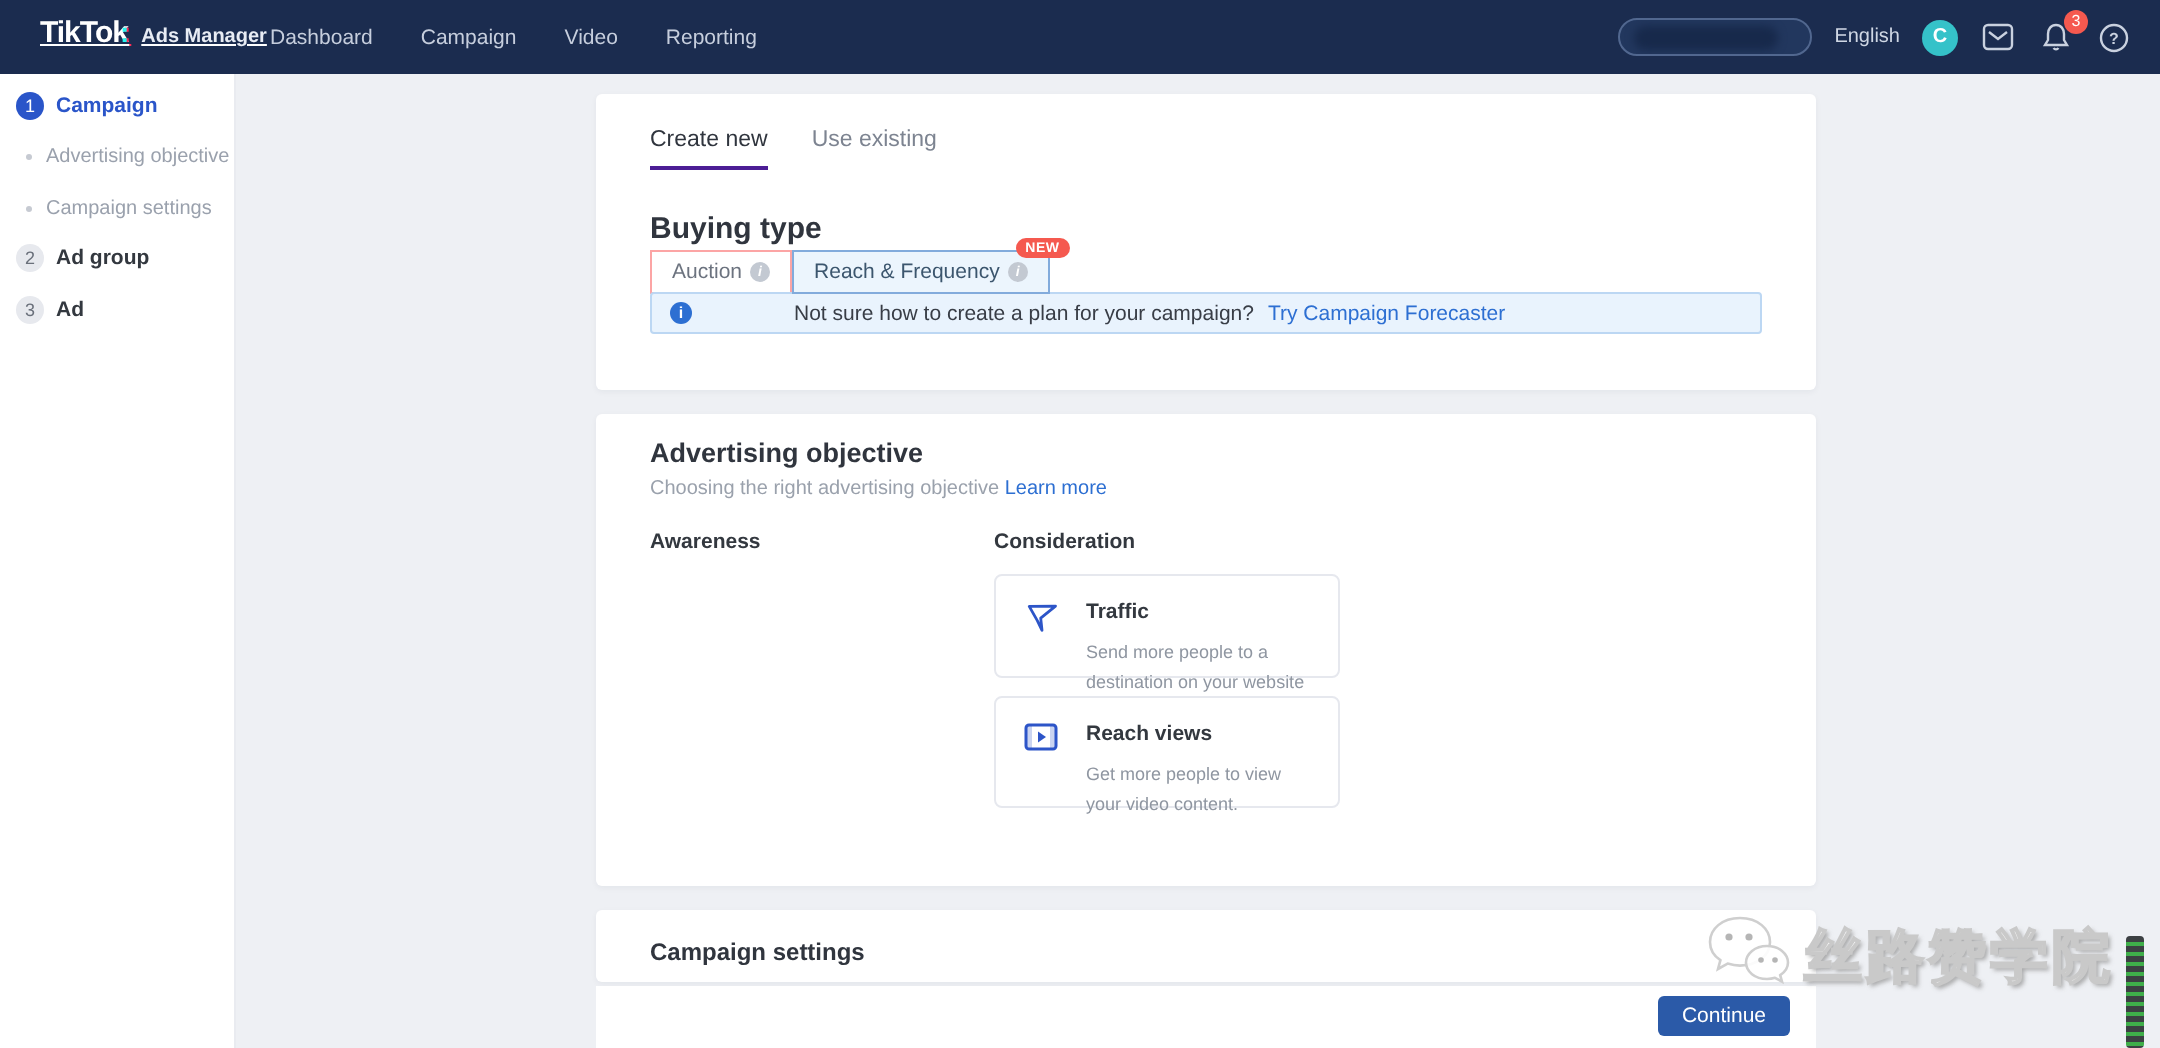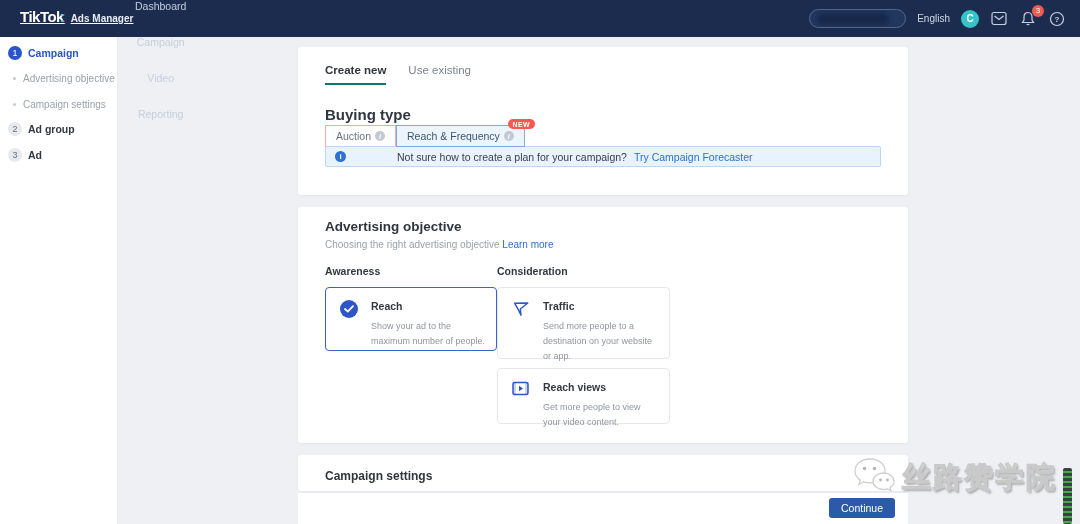--- a/index.html
+++ b/index.html
@@ -5,21 +5,21 @@
   * { margin:0; padding:0; box-sizing:border-box; }
   body { font-family:"Liberation Sans", sans-serif; background:#dfe2e8; }
   .screen { position:relative; width:1080px; height:524px; background:#eef0f4; overflow:hidden; }
 
   
   .navbar { position:absolute; left:0; top:0; width:1080px; height:37px; background:#1b2c4f; z-index:30; }
   .logo { position:absolute; left:20px; top:8px; display:flex; align-items:baseline; gap:6px; color:#fff;text-decoration:underline; }
   .logo-brand { font-size:15px; font-weight:bold; letter-spacing:-0.5px; }
   .logo-mark { color:#25f4ee; text-shadow:1px 0 0 #fe2c55; font-weight:bold; font-size:14px; margin-left:-4px; }
   .logo-suffix { font-size:10px; color:#e8ecf4; font-weight:600; }
-  .nav-items { position:absolute; left:135px; top:0; height:37px; display:flex; align-items:center; gap:24px;flex-direction:column; }
+  .nav-items { position:absolute; left:135px; top:0; height:37px; display:flex; align-items:center; gap:24px; }
   .nav-item { font-size:10.5px; color:#c6cedd; cursor:pointer; }
   .nav-right { position:absolute; right:14px; top:0; height:37px; display:flex; align-items:center; gap:11px; }
   .account-pill { width:97px; height:19px; border-radius:10px; border:1px solid #51678f; background:#22375e; overflow:hidden; position:relative; }
   .account-pill .blur { position:absolute; left:7px; top:3px; width:72px; height:12px; border-radius:6px; background:#17294b; filter:blur(2px); }
   .lang { font-size:10px; color:#cfd7e4; }
   .avatar { width:18px; height:18px; border-radius:50%; background:#35c2c9; color:#fff; font-size:10px; font-weight:bold; display:flex; align-items:center; justify-content:center; }
   .icon-btn { position:relative; width:18px; height:18px; display:flex; align-items:center; justify-content:center; color:#c9d1df; }
   .badge { position:absolute; top:-5px; right:-7px; min-width:12px; height:12px; border-radius:7px; background:#f5594f; color:#fff; font-size:8px; display:flex; align-items:center; justify-content:center; padding:0 2px; }
 
   
@@ -38,21 +38,21 @@
   
   .card { position:absolute; background:#fff; border-radius:3px; box-shadow:0 1px 3px rgba(20,30,60,0.05); }
   .card1 { left:298px; top:47px; width:610px; height:148px; }
   .card2 { left:298px; top:207px; width:610px; height:236px; }
   .card3 { left:298px; top:455px; width:610px; height:36px; }
   .footer-bar { position:absolute; left:298px; top:493px; width:610px; height:31px; background:#fff; }
 
   
   .tabs { position:absolute; left:27px; top:17px; display:flex; gap:22px; }
   .tab { font-size:11.5px; color:#7d8491; padding-bottom:7px; cursor:pointer; }
-  .tab.active { color:#30353e; font-weight:bold; border-bottom:2px solid #0f766e; }
+  .tab.active { color:#30353e; font-weight:normal; border-bottom:2px solid #4c1d95; }
   .buying-label { position:absolute; left:27px; top:59px; font-size:15px; font-weight:bold; color:#30353e; }
   .bt-row { position:absolute; left:27px; top:78px; display:flex; }
   .bt-option { height:22px; padding:0 10px; display:flex; align-items:center; gap:4px; font-size:10.5px; border:1px solid #fca5a5; background:#fff; color:#6c737f; cursor:pointer; position:relative; }
   .bt-option.selected { background:#ecf5fd; border-color:#82abdc; color:#3c566e; z-index:2; }
   .info-dot { width:10px; height:10px; border-radius:50%; background:#c3c9d2; color:#fff; font-size:7px; display:flex; align-items:center; justify-content:center; font-style:italic; font-weight:bold; }
   .new-badge { position:absolute; top:-7px; right:-11px; background:#f5594f; color:#fff; font-size:7px; font-weight:bold; padding:1.5px 5px; border-radius:7px; letter-spacing:0.3px; }
   .banner { position:absolute; left:27px; top:99px; width:556px; height:21px; background:#e9f3fd; border:1px solid #bcd7f3; border-radius:2px; display:flex; align-items:center; gap:7px; padding:0 9px; }
   .banner-info { width:11px; height:11px; border-radius:50%; background:#2d6fd2; color:#fff; font-size:8px; font-weight:bold; display:flex; align-items:center; justify-content:center; flex:0 0 auto; }
   .banner-text { font-size:10.5px; color:#383d46;padding-left:44px; }
   .banner-link { font-size:10.5px; color:#2d6fd2; cursor:pointer; }
@@ -177,39 +177,24 @@
 
   <div class="card card2">
     <div class="obj-title">Advertising objective</div>
     <div class="obj-sub">
       <span>Choosing the right advertising objective</span>
       <span class="link">Learn more</span>
     </div>
     <div class="obj-cols">
       <div class="obj-col">
         <div class="col-heading">Awareness</div>
-        <div class="obj-card selected" style="height:64px">
-          <div class="row">
-            <span class="obj-icon">
-              <span class="check-circle">
-                <svg width="10" height="8" viewBox="0 0 10 8" fill="none" stroke="#fff" stroke-width="1.8" stroke-linecap="round" stroke-linejoin="round">
-                    <path d="M1 4 L3.8 6.6 L9 1.2"></path>
-                  </svg>
-              </span>
-            </span>
-            <div>
-              <div class="obj-card-title">Reach</div>
-              <div class="obj-card-desc">Show your ad to the maximum number of people.</div>
-            </div>
-          </div>
-        </div>
       </div>
       <div class="obj-col wide">
         <div class="col-heading">Consideration</div>
-        <div class="obj-card" style="height:72px">
+        <div class="obj-card" style="height:52px">
           <div class="row">
             <span class="obj-icon">
               <svg width="17" height="17" viewBox="0 0 17 17" fill="none" stroke="#2d55c8" stroke-width="1.4" stroke-linejoin="round">
                 <path d="M2 4 L15 2 L8.5 9 L10 15 L7 10.5 L2 4 Z" transform="rotate(8 8 8)"></path>
               </svg>
             </span>
             <div>
               <div class="obj-card-title">Traffic</div>
               <div class="obj-card-desc">Send more people to a destination on your website or app.</div>
             </div>

